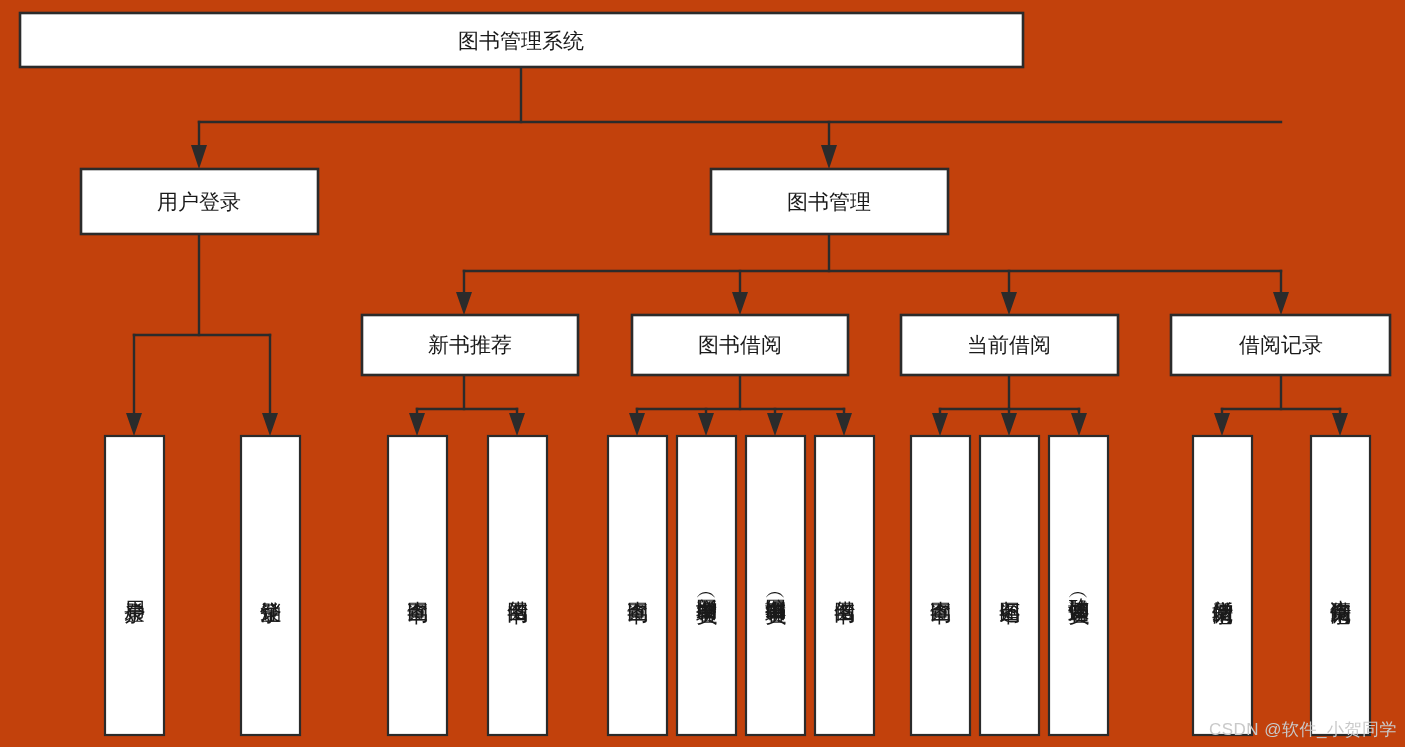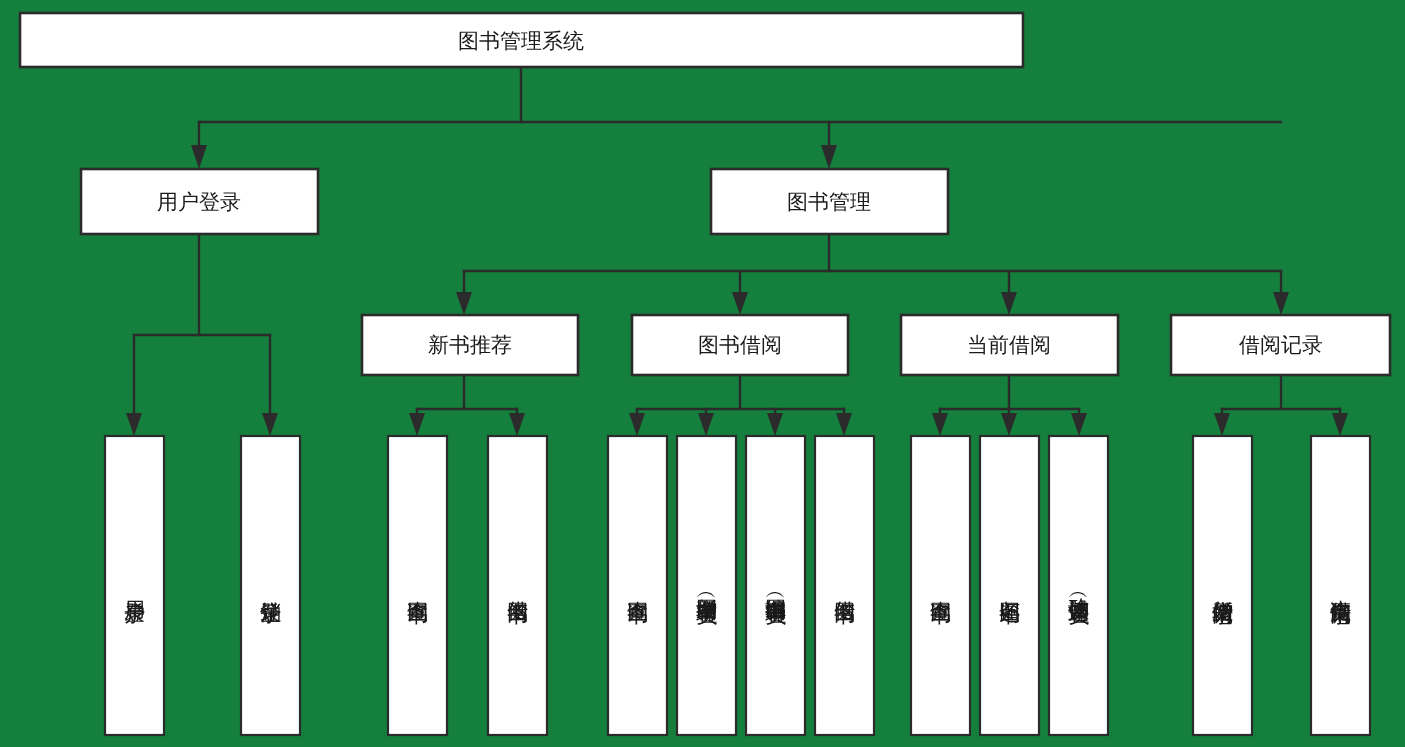--- a/index.html
+++ b/index.html
@@ -8,21 +8,21 @@
     padding: 0;
     background: #ffffff;
   }
   body {
     font-family: "Liberation Sans", "DejaVu Sans", sans-serif;
   }
   #diagram-root {
     position: relative;
     width: 1405px;
     height: 747px;
-    background: #15803d;
+    background: #c2410c;
     overflow: hidden;
   }
   svg.flow {
     position: absolute;
     left: 0;
     top: 0;
     width: 1405px;
     height: 747px;
     display: block;
   }
@@ -257,14 +257,15 @@
     <span class="vtext">确认归还（管理员）</span>
   </div>
 
   <div class="vtext-wrap" style="left:1193px; top:436px; width:59px; height:299px;">
     <span class="vtext">新增借阅记录</span>
   </div>
   <div class="vtext-wrap" style="left:1311px; top:436px; width:59px; height:299px;">
     <span class="vtext">查询借阅记录</span>
   </div>
 
+  <div class="watermark">CSDN @软件_小贺同学</div>
 
 </div>
 
 </body></html>

